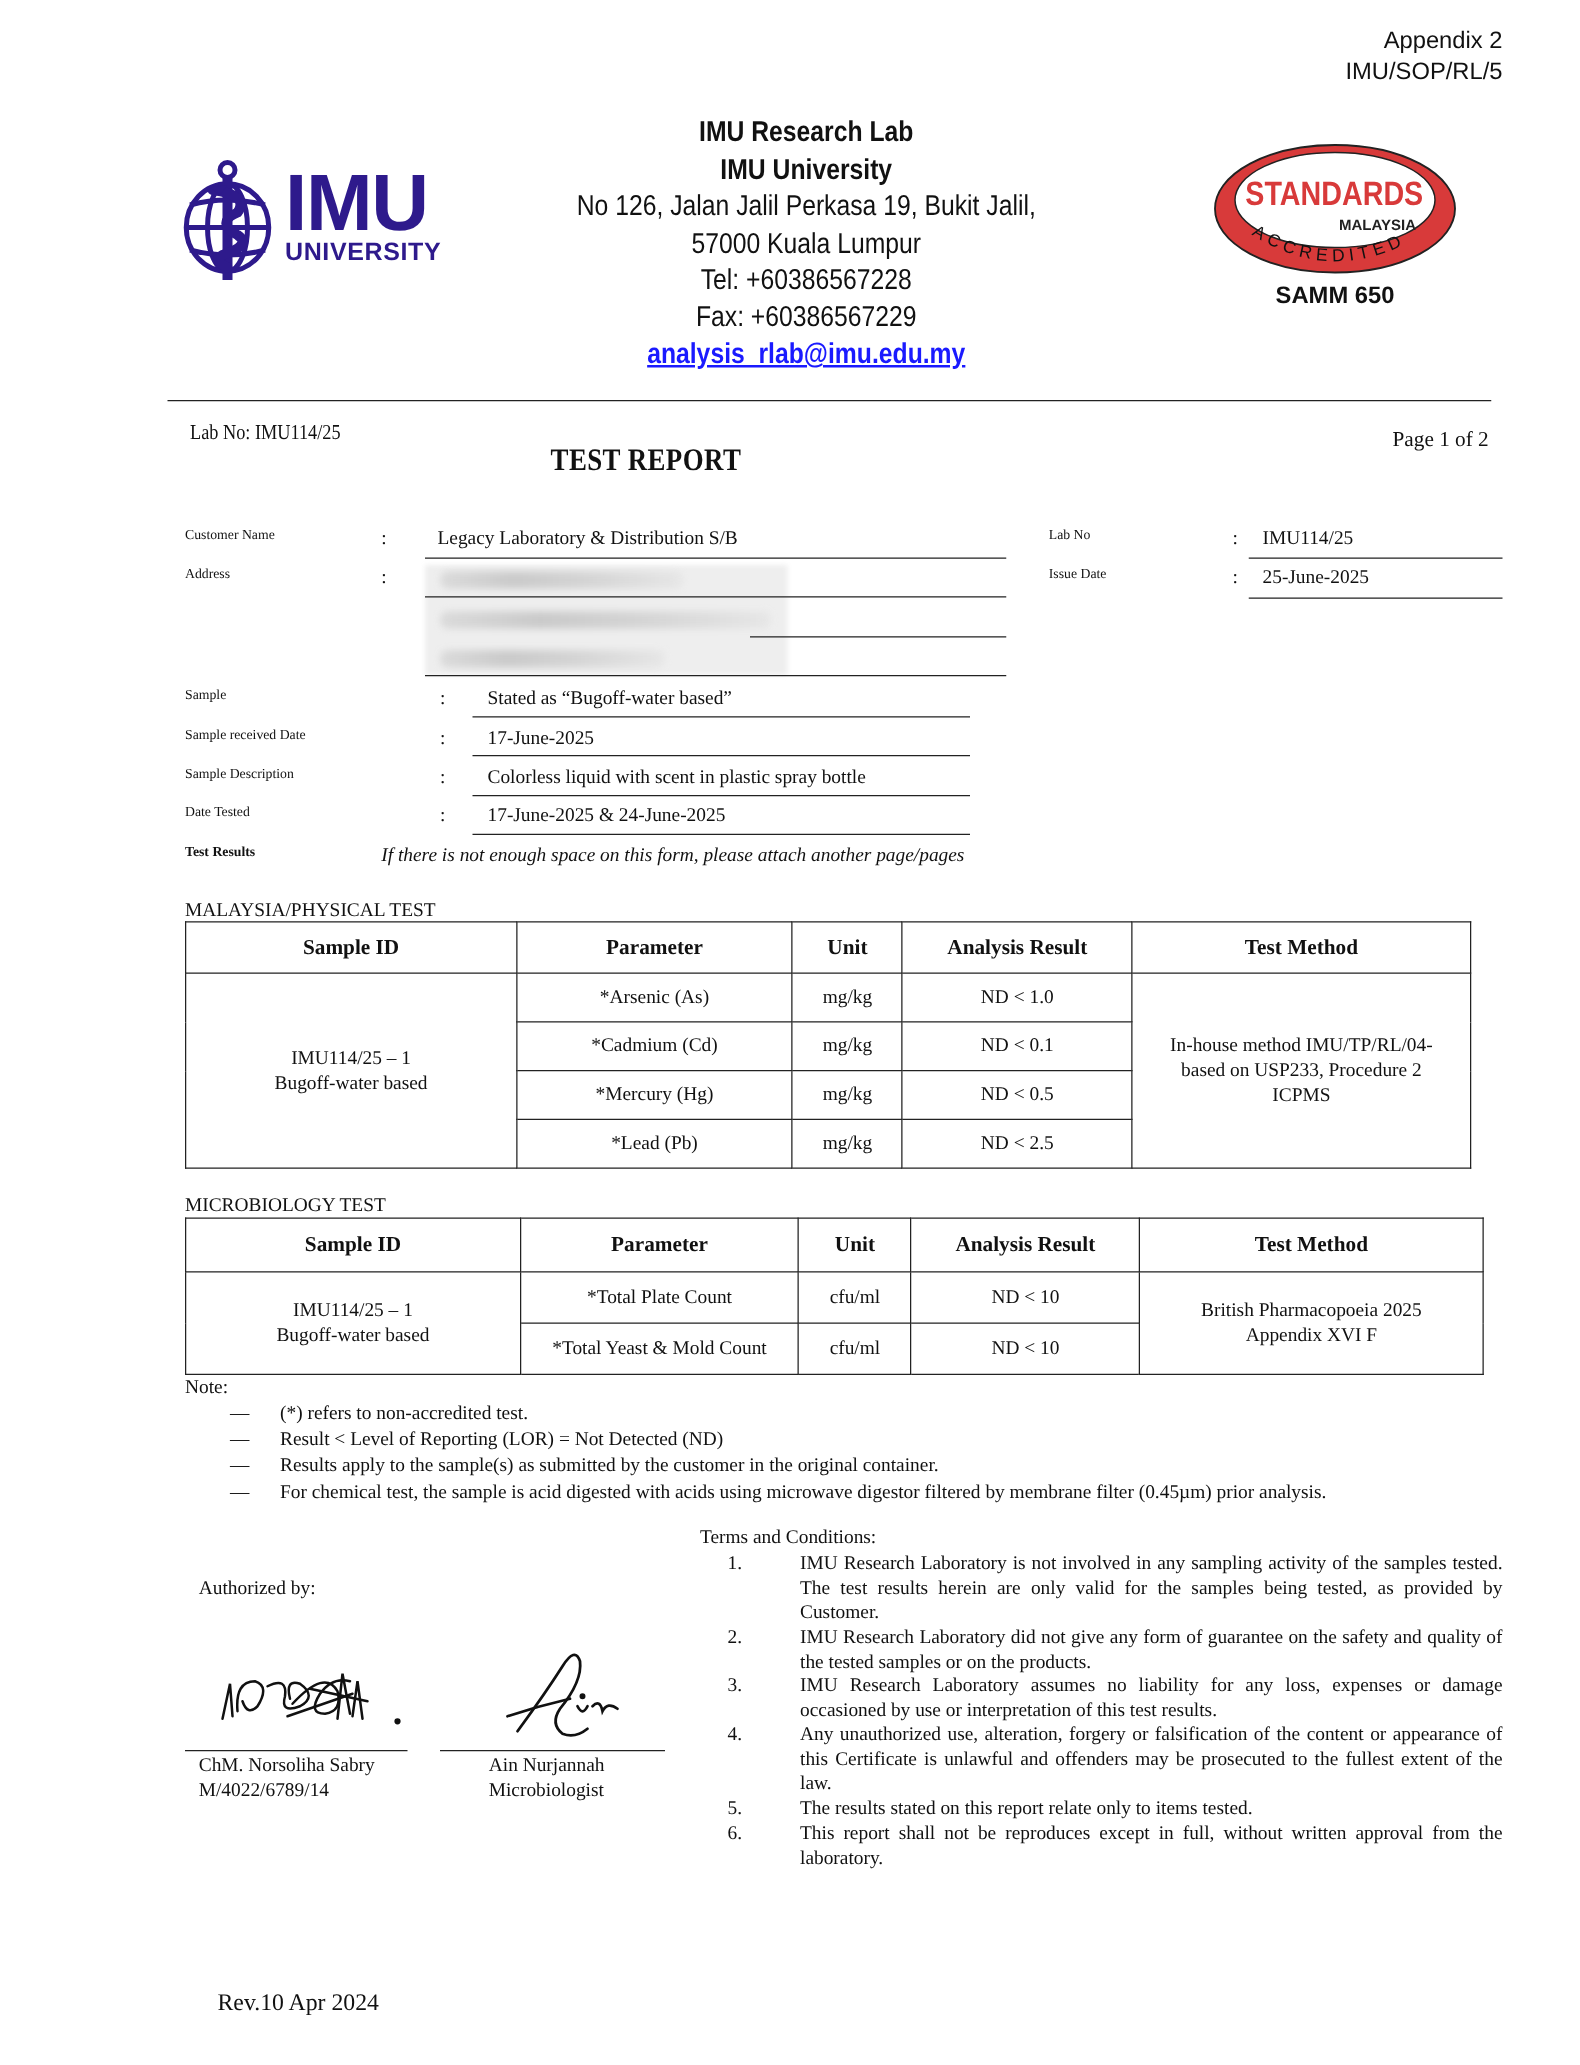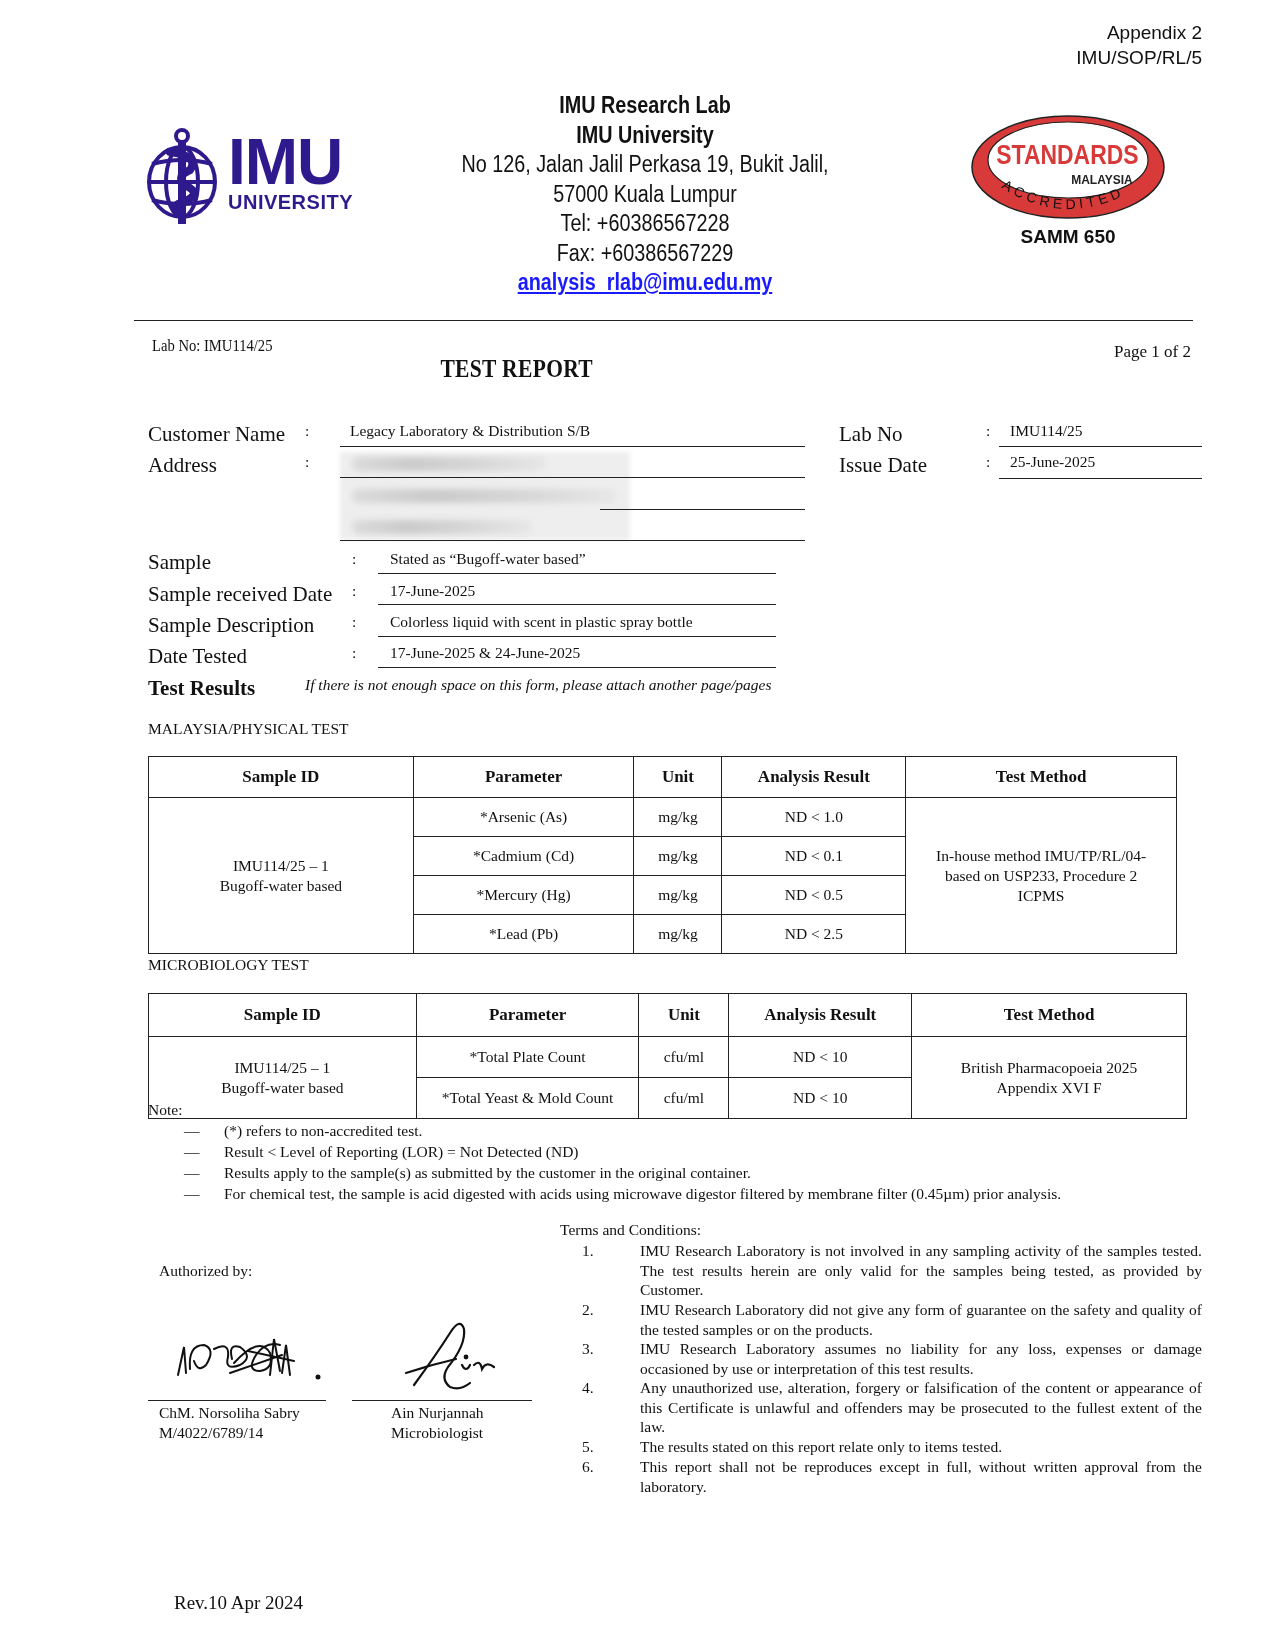--- a/index.html
+++ b/index.html
@@ -25,32 +25,32 @@
   .samm { left: 1008px; top: 226px; width: 120px; text-align: center; font-size: 19px; font-weight: bold; }
 
   .rule { left: 134px; width: 1059px; top: 320px; height: 0; border-top: 1.6px solid #222; }
 
   .labno-top { left: 152px; top: 336px; font-size: 17px; }
   .page-of { right: 73px; top: 342px; font-size: 17px; }
   .report-title { left: 0; width: 1032px; text-align: center; top: 355px; font-size: 25px; font-weight: bold; letter-spacing: 0.4px; }
   .report-title span { margin-left: 2px; }
 
   
-  .lbl { font-size: 21px; }
+  .lbl { font-size: 11px; }
   .colon { font-size: 15.5px; }
   .val { font-size: 15.5px; }
   .uline { height: 0; border-top: 1.3px solid #222; }
 
   .blur-line { height: 14px; background: linear-gradient(90deg, #d8d8d8, #c4c4c4 30%, #d0d0d0 60%, #e6e6e6); filter: blur(3px); border-radius: 6px; opacity: 0.85; }
 
   .italic-note { font-style: italic; font-size: 15.5px; }
 
   
   .section-title { font-size: 15.5px; }
-  table.res { position: absolute; border-collapse: collapse; font-size: 15.5px; margin-top: 19px; }
+  table.res { position: absolute; border-collapse: collapse; font-size: 15.5px; }
   table.res td, table.res th { border: 1.4px solid #222; text-align: center; vertical-align: middle; padding: 0 4px; }
   table.res th { font-weight: bold; font-size: 17px; }
   table.res td.method { line-height: 20px; }
   table.res td.sid { line-height: 20px; }
 
   
   .note-label { font-size: 15.5px; }
   .note-item { font-size: 15.5px; white-space: nowrap; }
   .note-dash { display: inline-block; width: 40px; }
 

